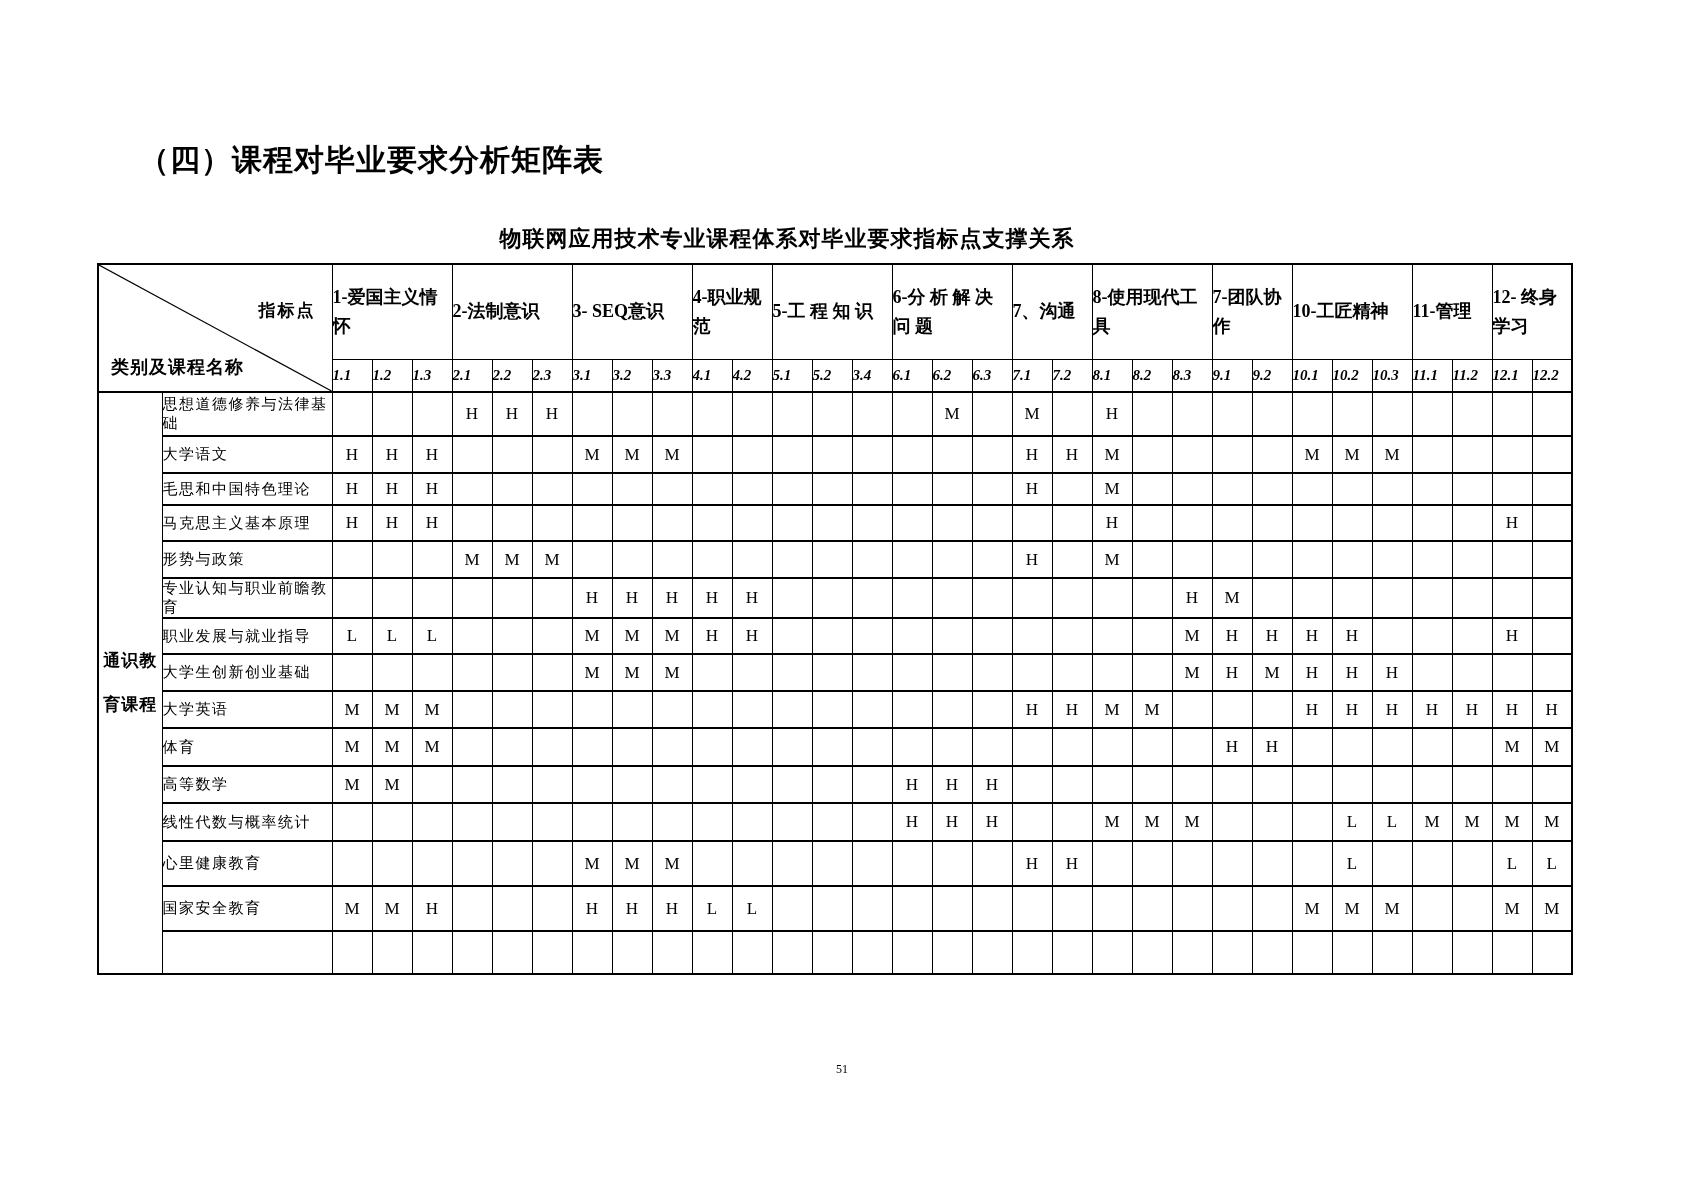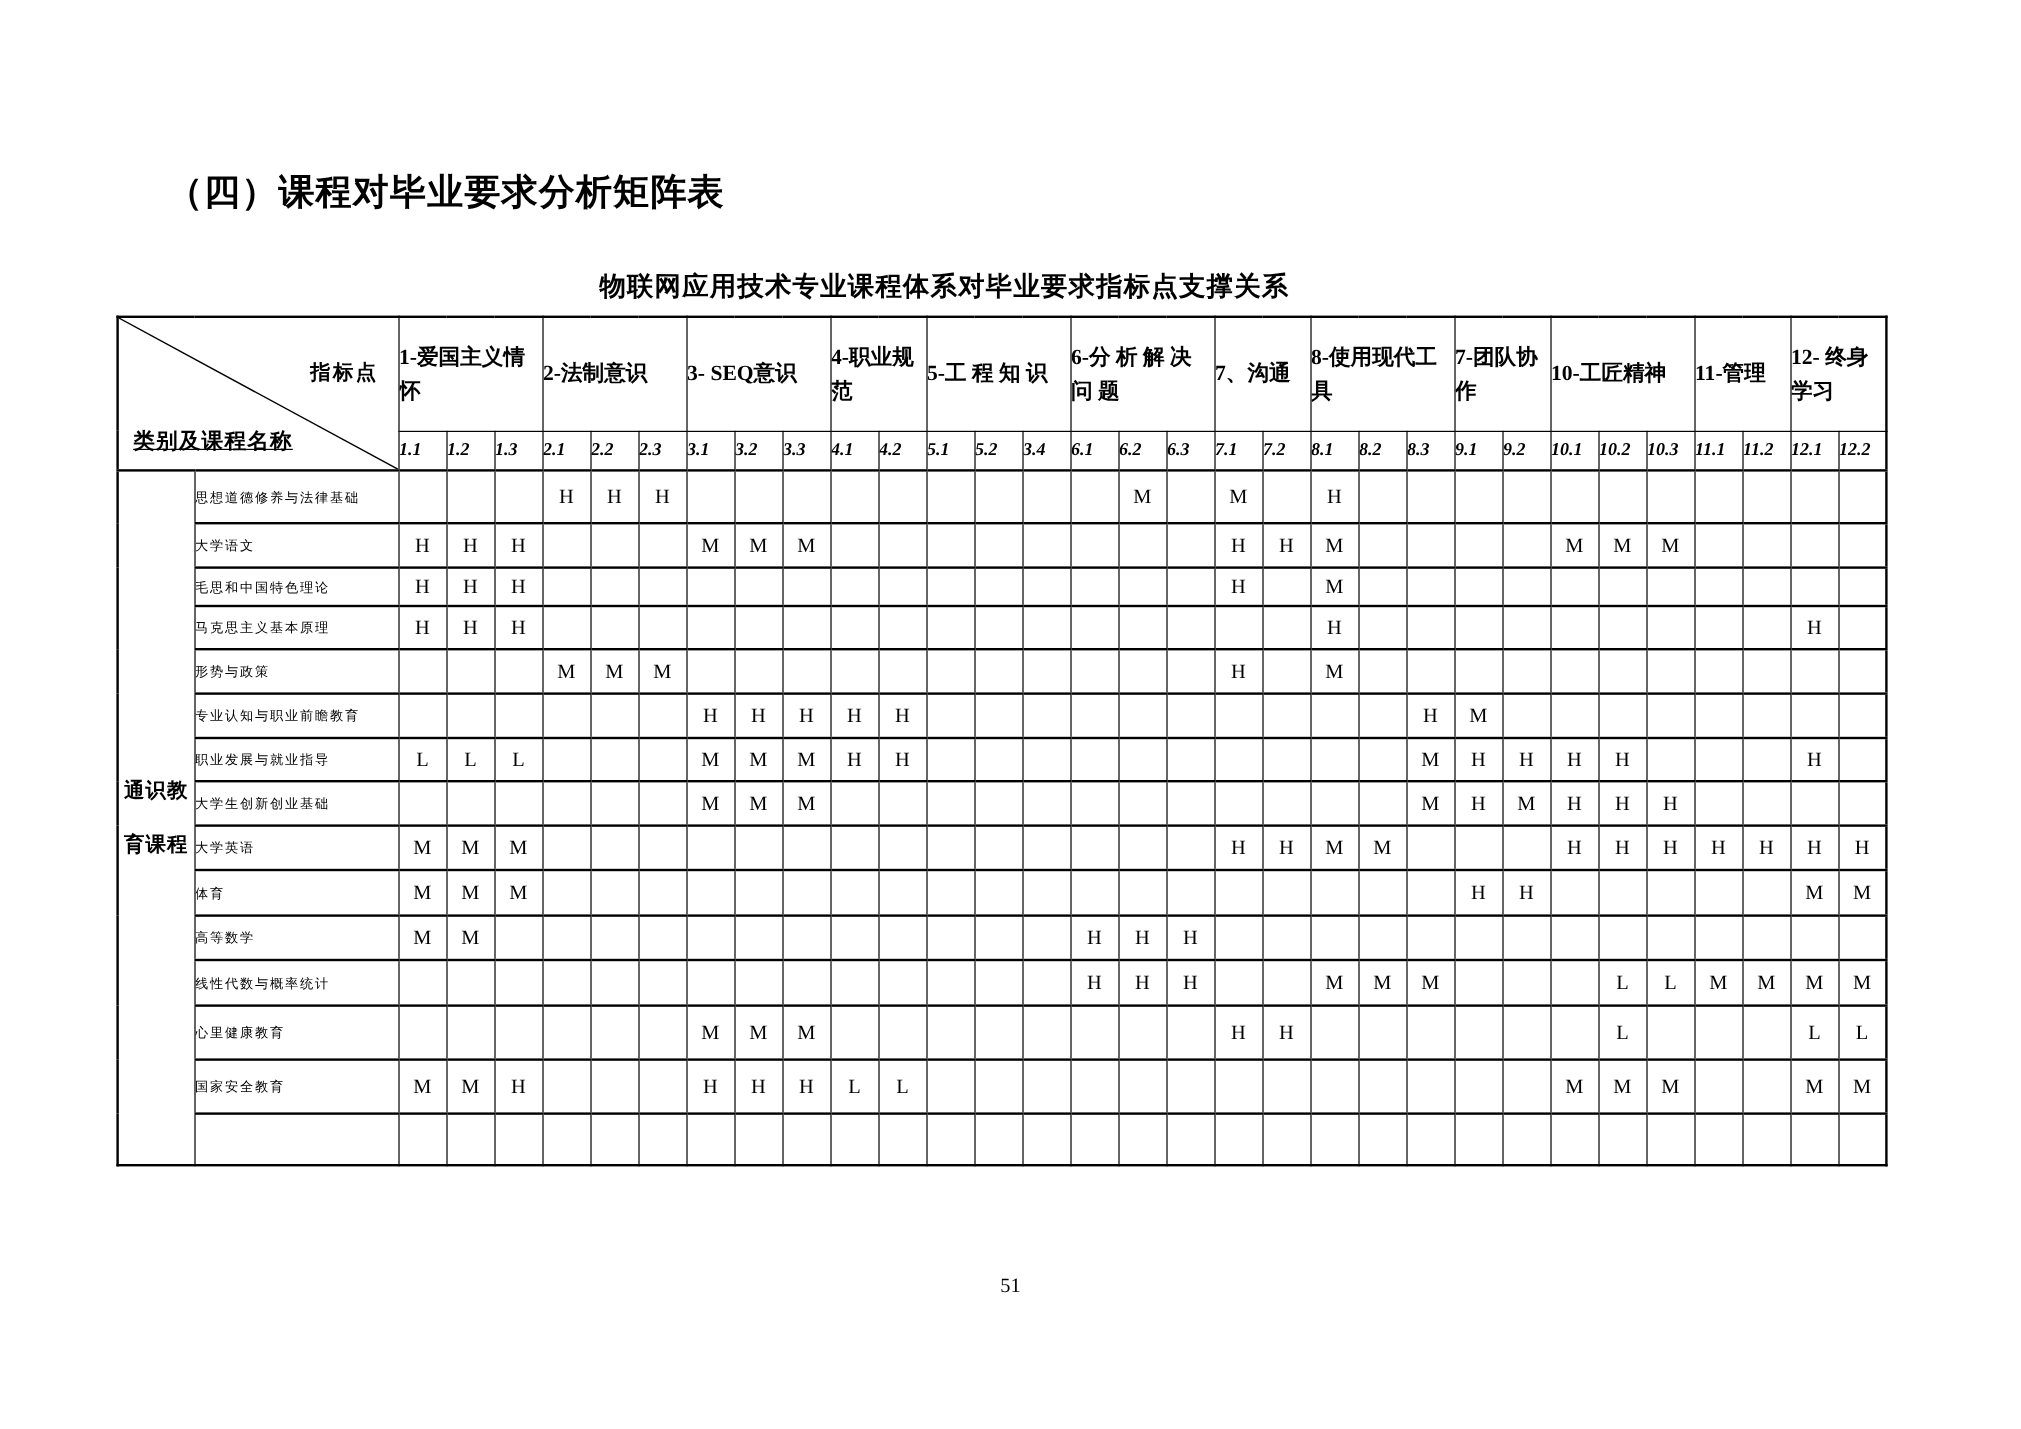--- a/index.html
+++ b/index.html
@@ -7,29 +7,29 @@
        font-family:"Liberation Serif","DejaVu Serif",serif;color:#000;}
   .page{position:absolute;inset:0;background:#fff;}
   .section-title{position:absolute;left:139px;top:140px;font-size:30px;font-weight:bold;letter-spacing:1px;}
   .table-title{position:absolute;left:0;top:224px;width:1574px;text-align:center;font-size:22px;font-weight:bold;letter-spacing:1px;}
   table.matrix{position:absolute;left:97px;top:263px;border-collapse:collapse;table-layout:fixed;
                border:2px solid #000;}
   table.matrix td{border:1px solid #000;padding:0;overflow:hidden;}
   td.corner{position:relative;}
   td.corner svg{position:absolute;left:0;top:0;width:100%;height:100%;}
   .corner-top{position:absolute;top:34px;right:16px;font-weight:bold;font-size:17px;letter-spacing:2px;}
-  .corner-bottom{position:absolute;bottom:12px;left:12px;font-weight:bold;font-size:18px;letter-spacing:1px;text-decoration:underline;}
+  .corner-bottom{position:absolute;bottom:12px;left:12px;font-weight:bold;font-size:18px;letter-spacing:1px;}
   td.group-hd{font-weight:bold;font-size:18px;vertical-align:middle;padding:2px 3px 2px 5px;line-height:1.6;}
   td.sub-hd{font-weight:bold;font-size:15px;text-align:left;vertical-align:middle;font-style:italic;}
   td.cat{font-weight:bold;font-size:17px;text-align:center;vertical-align:middle;line-height:2.6;letter-spacing:1px;}
-  td.course{font-size:11px;vertical-align:middle;padding-left:7px;letter-spacing:1.5px;}
+  td.course{font-size:15px;vertical-align:middle;padding-left:7px;letter-spacing:1.5px;}
   td.val{font-size:17px;text-align:center;vertical-align:middle;font-family:"Liberation Serif","DejaVu Serif",serif;}
   tr.data-row td{border-top-width:2px;}
   td.gs{border-left-width:2px;}
-  .page-number{position:absolute;top:1062px;left:0;width:1684px;text-align:center;font-size:17px;}
+  .page-number{position:absolute;top:1062px;left:0;width:1684px;text-align:center;font-size:12px;}
 </style>
 </head>
 <body>
 
 <div class="page">
   <div class="section-title">（四）课程对毕业要求分析矩阵表</div>
   <div class="table-title">物联网应用技术专业课程体系对毕业要求指标点支撑关系</div>
   <table class="matrix">
     <colgroup>
         <col style="width: 64px;">

